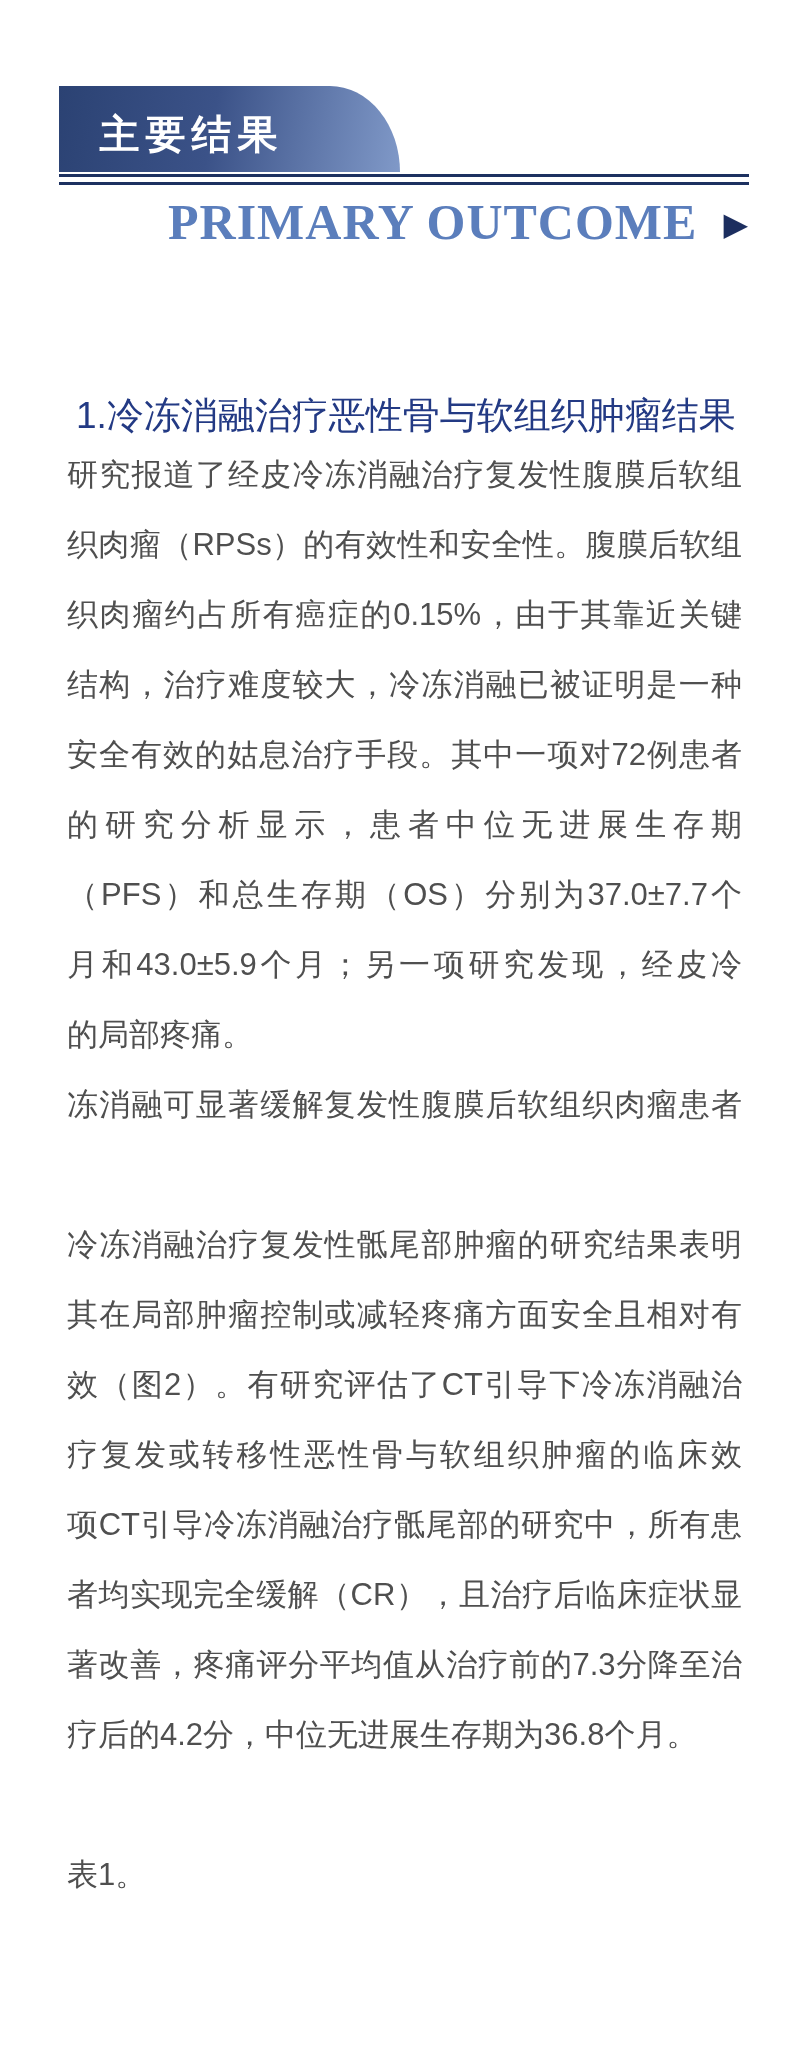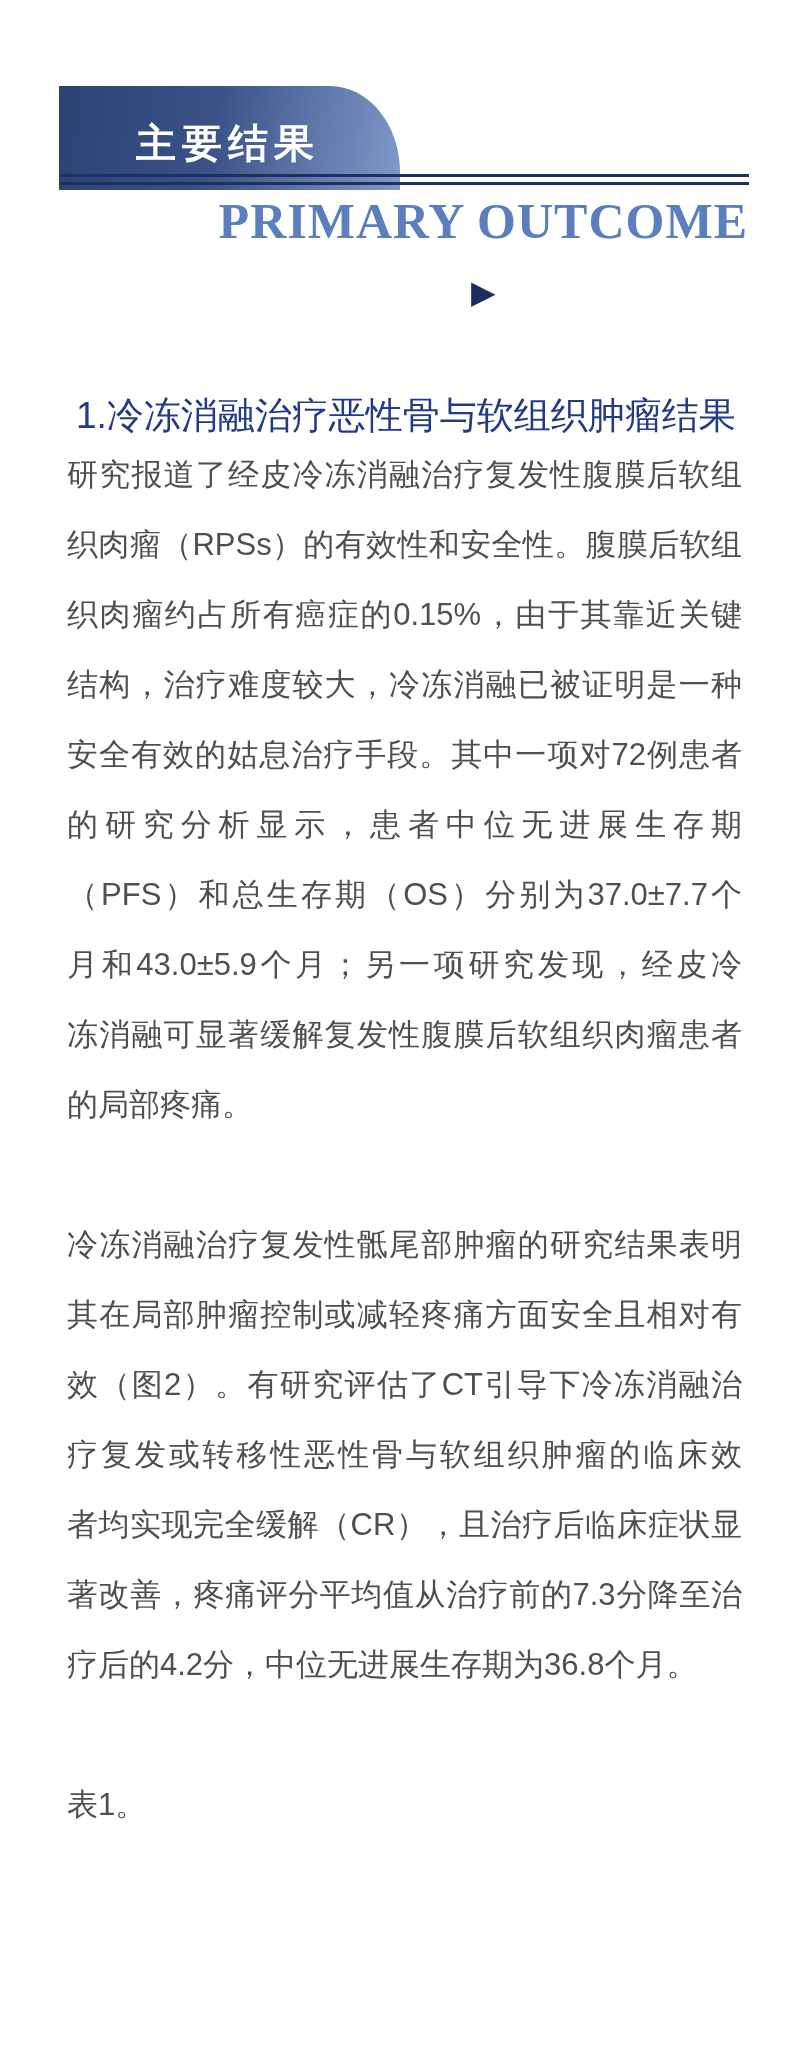--- a/index.html
+++ b/index.html
@@ -19,26 +19,26 @@
     height:2059px;
     background:var(--page-bg);
     overflow:hidden;
     font-family:"Liberation Sans","DejaVu Sans",sans-serif;
   }
   .banner{
     position:absolute;
     left:59px;
     top:86px;
     width:341px;
-    height:104px;
+    height:86px;
     background:linear-gradient(100deg,var(--banner-gradient-start) 0%,#3b5288 45%,var(--banner-gradient-end) 100%);
     border-top-right-radius:70px 86px;
     display:flex;
     align-items:center;
-    justify-content:flex-end;
+    justify-content:center;
     padding:12px 80px 0 4px;
     box-sizing:border-box;
   }
   .banner-title{
     color:#ffffff;
     font-family:"Liberation Serif","DejaVu Serif",serif;
     font-weight:700;
     font-size:40px;
     letter-spacing:6px;
     line-height:1;
@@ -54,21 +54,20 @@
   .rule-1{top:174px;}
   .rule-2{top:182px;}
   .subtitle-row{
     position:absolute;
     top:196px;
     right:52px;
     height:52px;
     display:flex;
     align-items:center;
     gap:26px;
-    flex-direction:column;
   }
   .subtitle{
     color:var(--subtitle-text);
     font-family:"Liberation Serif","DejaVu Serif",serif;
     font-weight:700;
     font-size:50px;
     letter-spacing:1px;
     line-height:1;
     white-space:nowrap;
   }
@@ -135,28 +134,29 @@
   <div class="body-text" id="paragraphs">
       <div class="para">
         <div class="line">研究报道了经皮冷冻消融治疗复发性腹膜后软组</div>
         <div class="line">织肉瘤（RPSs）的有效性和安全性。腹膜后软组</div>
         <div class="line">织肉瘤约占所有癌症的0.15%，由于其靠近关键</div>
         <div class="line">结构，治疗难度较大，冷冻消融已被证明是一种</div>
         <div class="line">安全有效的姑息治疗手段。其中一项对72例患者</div>
         <div class="line">的研究分析显示，患者中位无进展生存期</div>
         <div class="line">（PFS）和总生存期（OS）分别为37.0±7.7个</div>
         <div class="line">月和43.0±5.9个月；另一项研究发现，经皮冷</div>
+        <div class="line last">的局部疼痛。</div>
         <div class="line">冻消融可显著缓解复发性腹膜后软组织肉瘤患者</div>
-        <div class="line last">的局部疼痛。</div>
       </div>
       <div class="para">
         <div class="line">冷冻消融治疗复发性骶尾部肿瘤的研究结果表明</div>
         <div class="line">其在局部肿瘤控制或减轻疼痛方面安全且相对有</div>
         <div class="line">效（图2）。有研究评估了CT引导下冷冻消融治</div>
         <div class="line">疗复发或转移性恶性骨与软组织肿瘤的临床效</div>
+        <div class="line">项CT引导冷冻消融治疗骶尾部的研究中，所有患</div>
         <div class="line">者均实现完全缓解（CR），且治疗后临床症状显</div>
         <div class="line">著改善，疼痛评分平均值从治疗前的7.3分降至治</div>
         <div class="line last">疗后的4.2分，中位无进展生存期为36.8个月。</div>
       </div>
       <div class="para">
         <div class="line last">表1。</div>
       </div>
     </div>
 
 </div>

